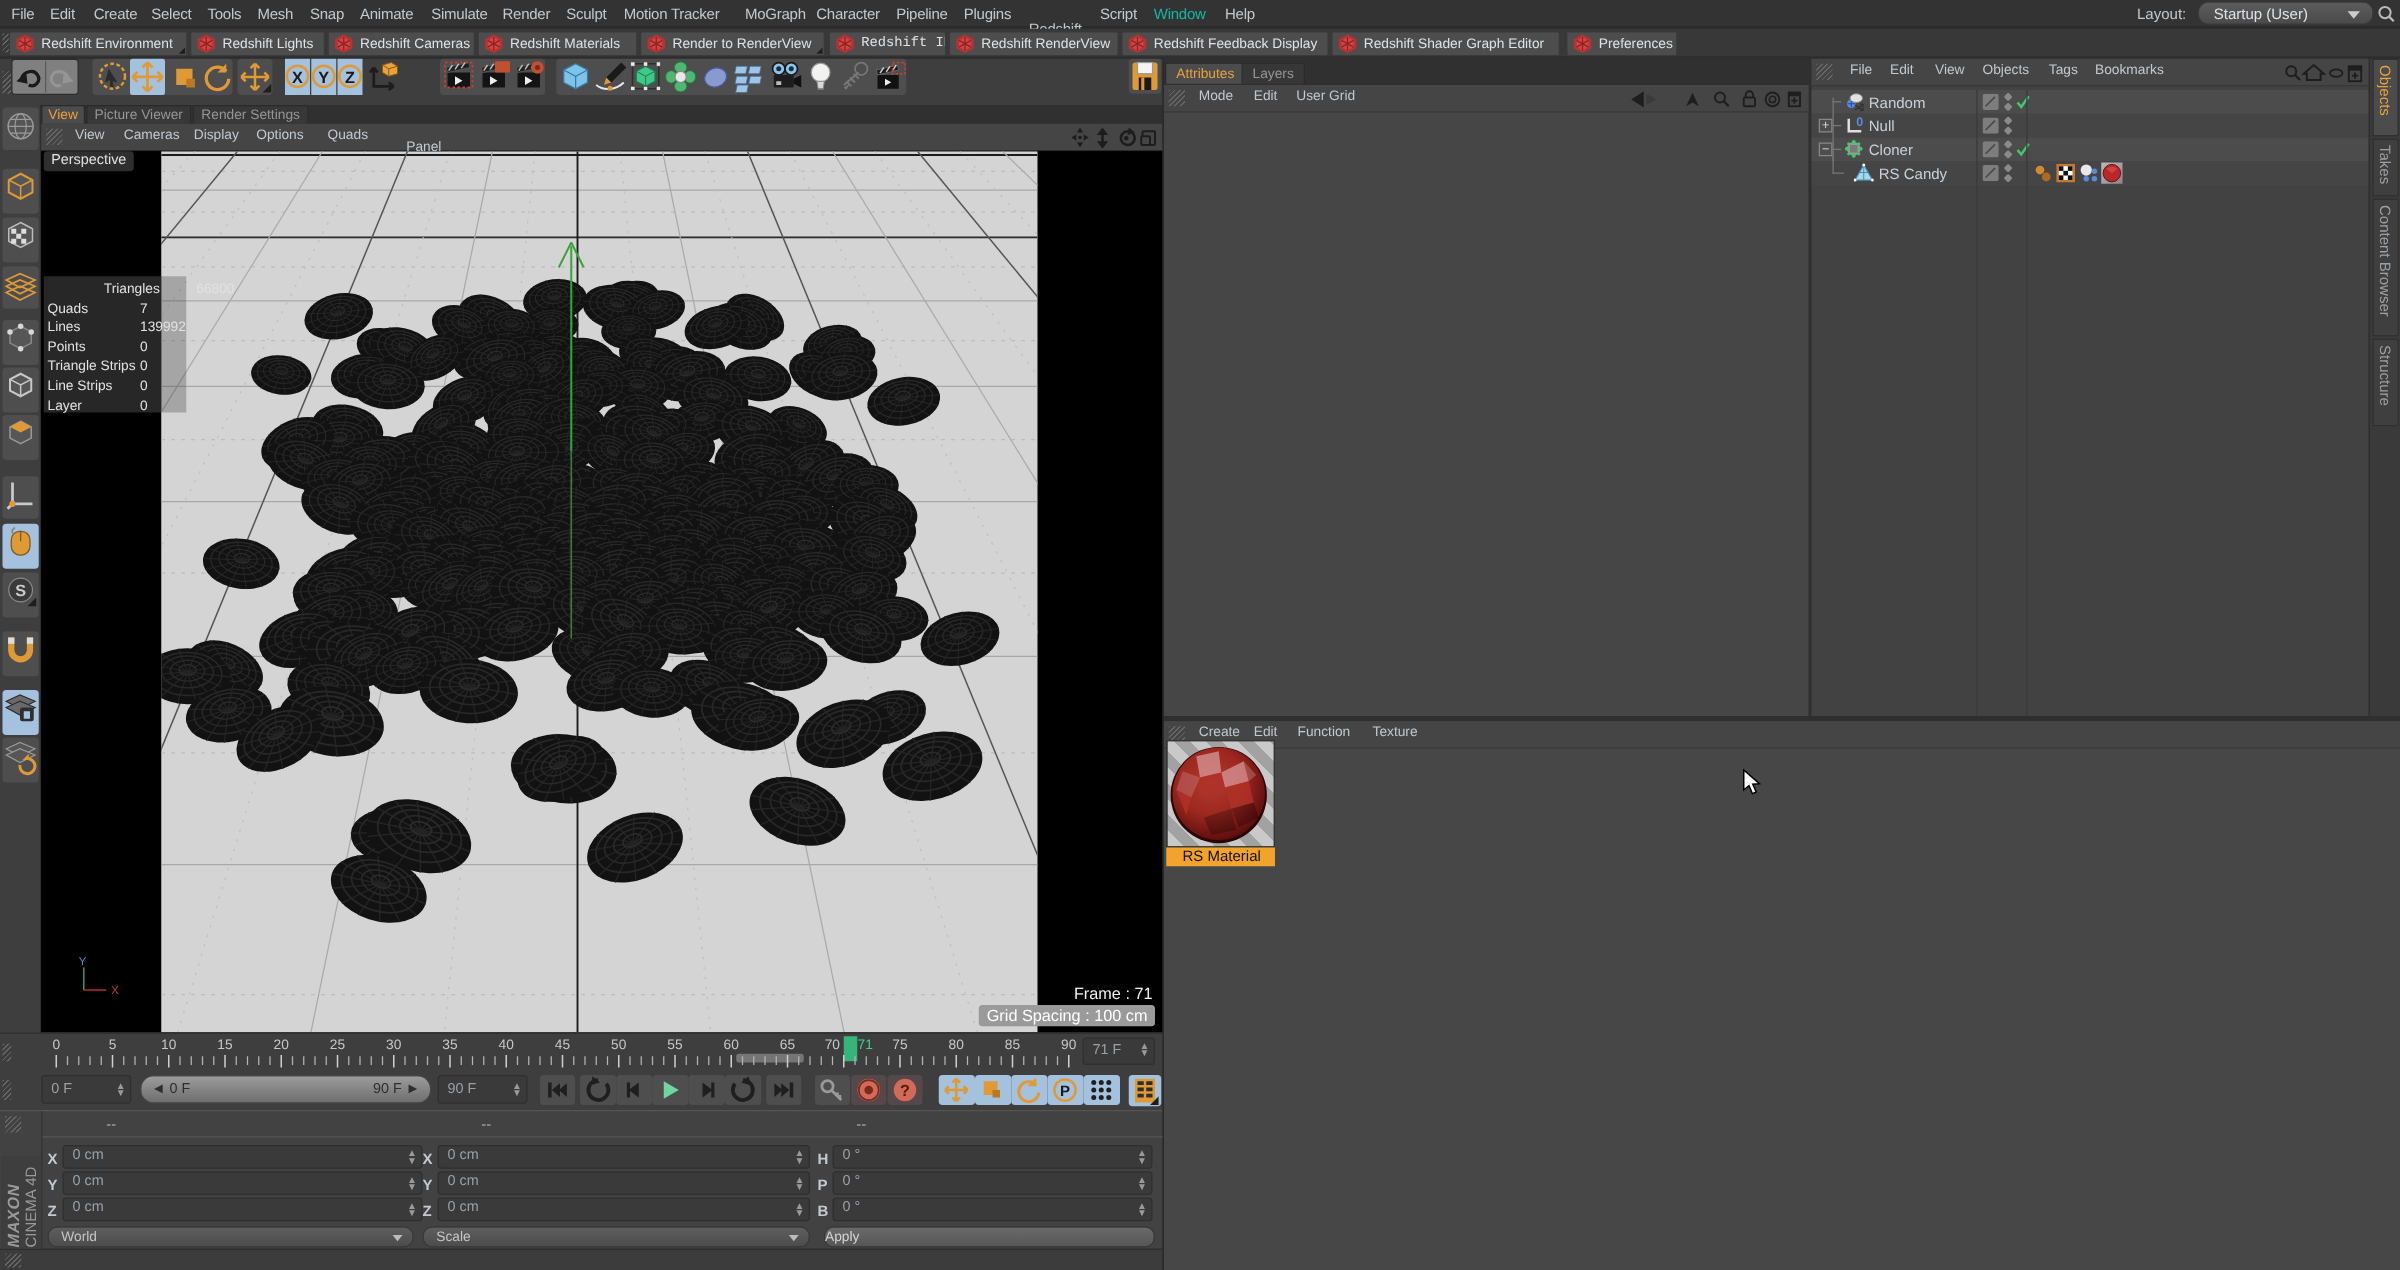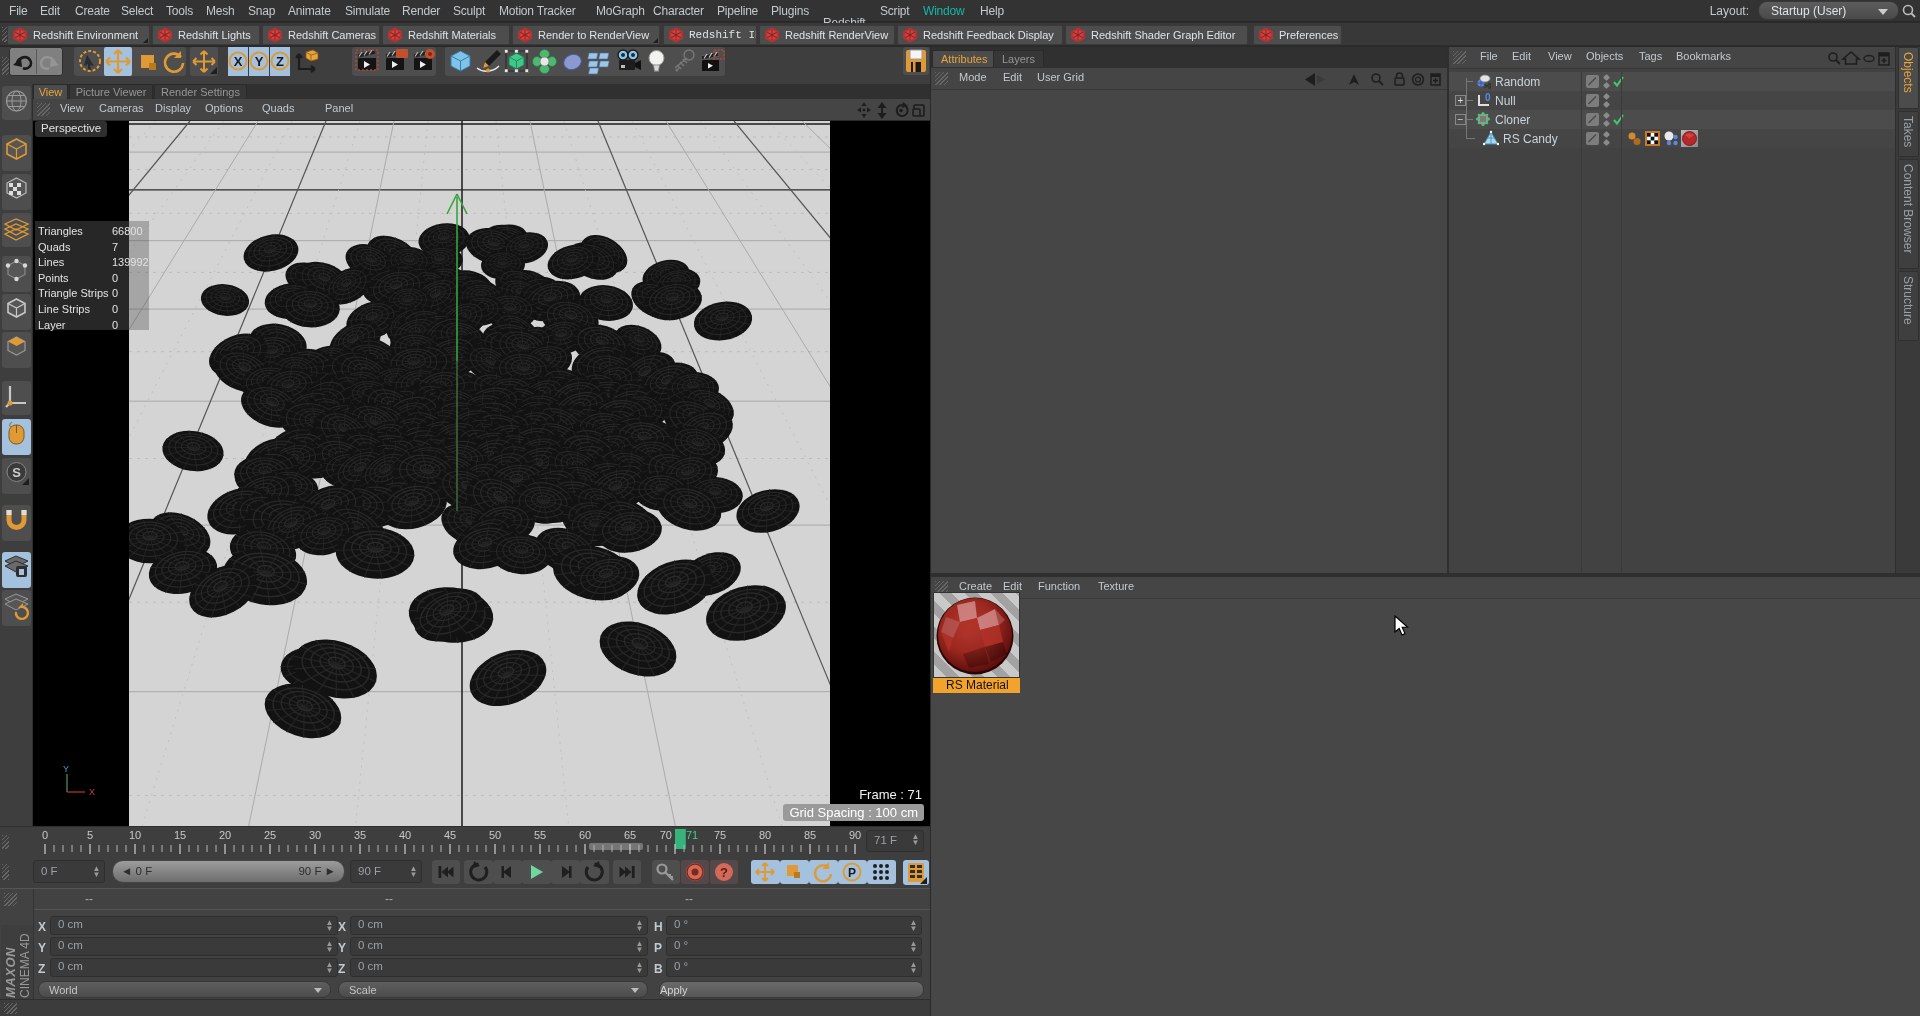--- a/index.html
+++ b/index.html
@@ -357,21 +357,21 @@
       <span class="vtab" style="left:36px;width:84px;padding:0;text-align:center;">Picture Viewer</span>
       <span class="vtab" style="left:121px;width:93px;padding:0;text-align:center;">Render Settings</span>
     </div>
     <div class="abs" style="left:33px;top:99px;width:897px;height:22px;background:#454545;border-bottom:1px solid #2a2a2a;">
       <div class="abs grip" style="left:4px;top:4px;width:13px;height:13px;"></div>
       <span class="abs lbl" style="left:27px;top:3px;">View</span>
       <span class="abs lbl" style="left:66px;top:3px;">Cameras</span>
       <span class="abs lbl" style="left:122px;top:3px;">Display</span>
       <span class="abs lbl" style="left:172px;top:3px;">Options</span>
       <span class="abs lbl" style="left:229px;top:3px;">Quads</span>
-      <span class="abs lbl" style="left:272px;top:3px;padding-left:20px;">Panel</span>
+      <span class="abs lbl" style="left:272px;top:13px;padding-left:20px;">Panel</span>
       <svg class="abs" style="left:824px;top:3px;" width="68" height="17" viewBox="0 0 68 17">
         <g fill="#1d1d1d">
           <path d="M7 0 L9.5 4 L4.5 4 Z"></path>
           <path d="M7 16 L9.5 12 L4.5 12 Z"></path>
           <path d="M0 8 L4 5.5 L4 10.5 Z"></path>
           <path d="M14 8 L10 5.5 L10 10.5 Z"></path>
           <rect x="5.8" y="6.8" width="2.4" height="2.4"></rect>
           <path d="M25 0 L29.5 6 L20.5 6 Z"></path>
           <path d="M25 17 L29.5 11 L20.5 11 Z"></path>
           <rect x="24" y="4" width="2" height="9"></rect>
@@ -758,21 +758,21 @@
           <use href="#dc" transform="translate(605 528) rotate(19) scale(1.98)"></use>
           <use href="#dc" transform="translate(282 548) rotate(4) scale(1.72)"></use>
           <use href="#dc" transform="translate(302 548) rotate(17) scale(2.15)"></use>
           <use href="#dc" transform="translate(475 557) rotate(-21) scale(1.99)"></use>
           <use href="#dc" transform="translate(270 590) rotate(18) scale(1.97)"></use>
           <line x1="424" y1="240" x2="424" y2="390" stroke="#3f7a41" stroke-width="1.3"></line>
           <line x1="424" y1="76" x2="424" y2="240" stroke="#38a43c" stroke-width="1.6"></line>
           <path d="M424 73 L414 93 M424 73 L434 93" stroke="#38a43c" stroke-width="1.6" fill="none"></path>
         </g>
       </svg><div class="abs" style="left:2px;top:0px;background:#2f2f2f;border-radius:3px;color:#e2e2e2;font-size:11.5px;height:16px;line-height:15px;padding:0 6px;">Perspective</div><div class="abs" style="left:2px;top:100px;width:94px;height:109px;background:rgba(42,42,42,0.92);"></div><div class="abs" style="left:96px;top:100px;width:20px;height:109px;background:rgba(42,42,42,0.28);"></div><div class="abs" style="left:5px;top:103px;">
-        <div style="font-size:11px;color:#e2e2e2;line-height:15.6px;white-space:nowrap;"><span style="display:inline-block;width:74px;">Triangles</span><span>66800</span></div>
+        <div style="font-size:11px;color:#e2e2e2;line-height:15.6px;white-space:nowrap;"><span style="display:inline-block;width:74px;margin-left:45px;">Triangles</span><span>66800</span></div>
         <div style="font-size:11px;color:#e2e2e2;line-height:15.6px;white-space:nowrap;"><span style="display:inline-block;width:74px;">Quads</span><span>7</span></div>
         <div style="font-size:11px;color:#e2e2e2;line-height:15.6px;white-space:nowrap;"><span style="display:inline-block;width:74px;">Lines</span><span>139992</span></div>
         <div style="font-size:11px;color:#e2e2e2;line-height:15.6px;white-space:nowrap;"><span style="display:inline-block;width:74px;">Points</span><span>0</span></div>
         <div style="font-size:11px;color:#e2e2e2;line-height:15.6px;white-space:nowrap;"><span style="display:inline-block;width:74px;">Triangle Strips</span><span>0</span></div>
         <div style="font-size:11px;color:#e2e2e2;line-height:15.6px;white-space:nowrap;"><span style="display:inline-block;width:74px;">Line Strips</span><span>0</span></div>
         <div style="font-size:11px;color:#e2e2e2;line-height:15.6px;white-space:nowrap;"><span style="display:inline-block;width:74px;">Layer</span><span>0</span></div>
       </div><div class="abs" style="right:8px;top:666px;color:#f0f0f0;font-size:13px;">Frame : 71</div><div class="abs" style="right:6px;top:683px;background:#9a9a9a;border-radius:3px;color:#fff;font-size:13px;padding:0 6px;line-height:17px;">Grid Spacing : 100 cm</div><svg class="abs" style="left:27px;top:643px;" width="42" height="34" viewBox="0 0 42 34">
         <line x1="7" y1="28" x2="7" y2="10" stroke="#4a8a5a" stroke-width="1.3"></line>
         <line x1="7" y1="28" x2="25" y2="28" stroke="#b03030" stroke-width="1.3"></line>
         <text x="3" y="8" fill="#4a9ad0" font-family="Liberation Sans" font-size="9">Y</text>

